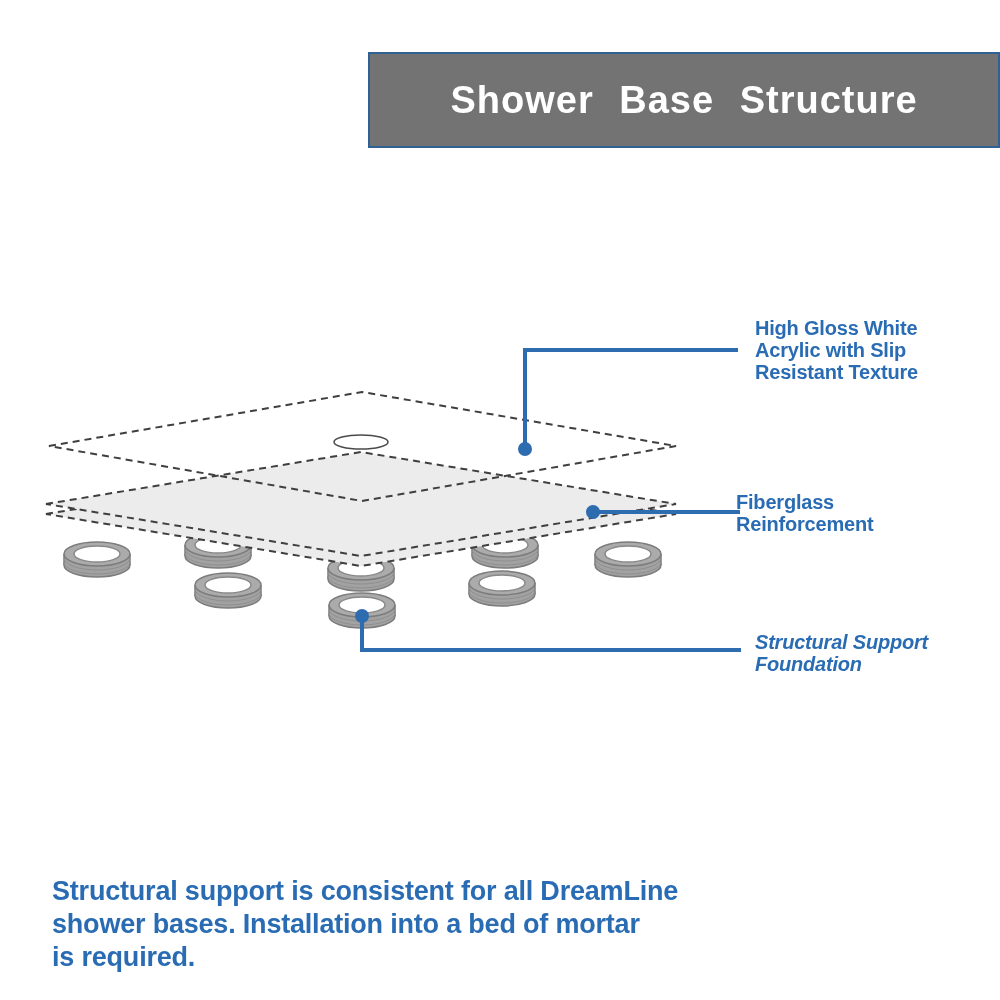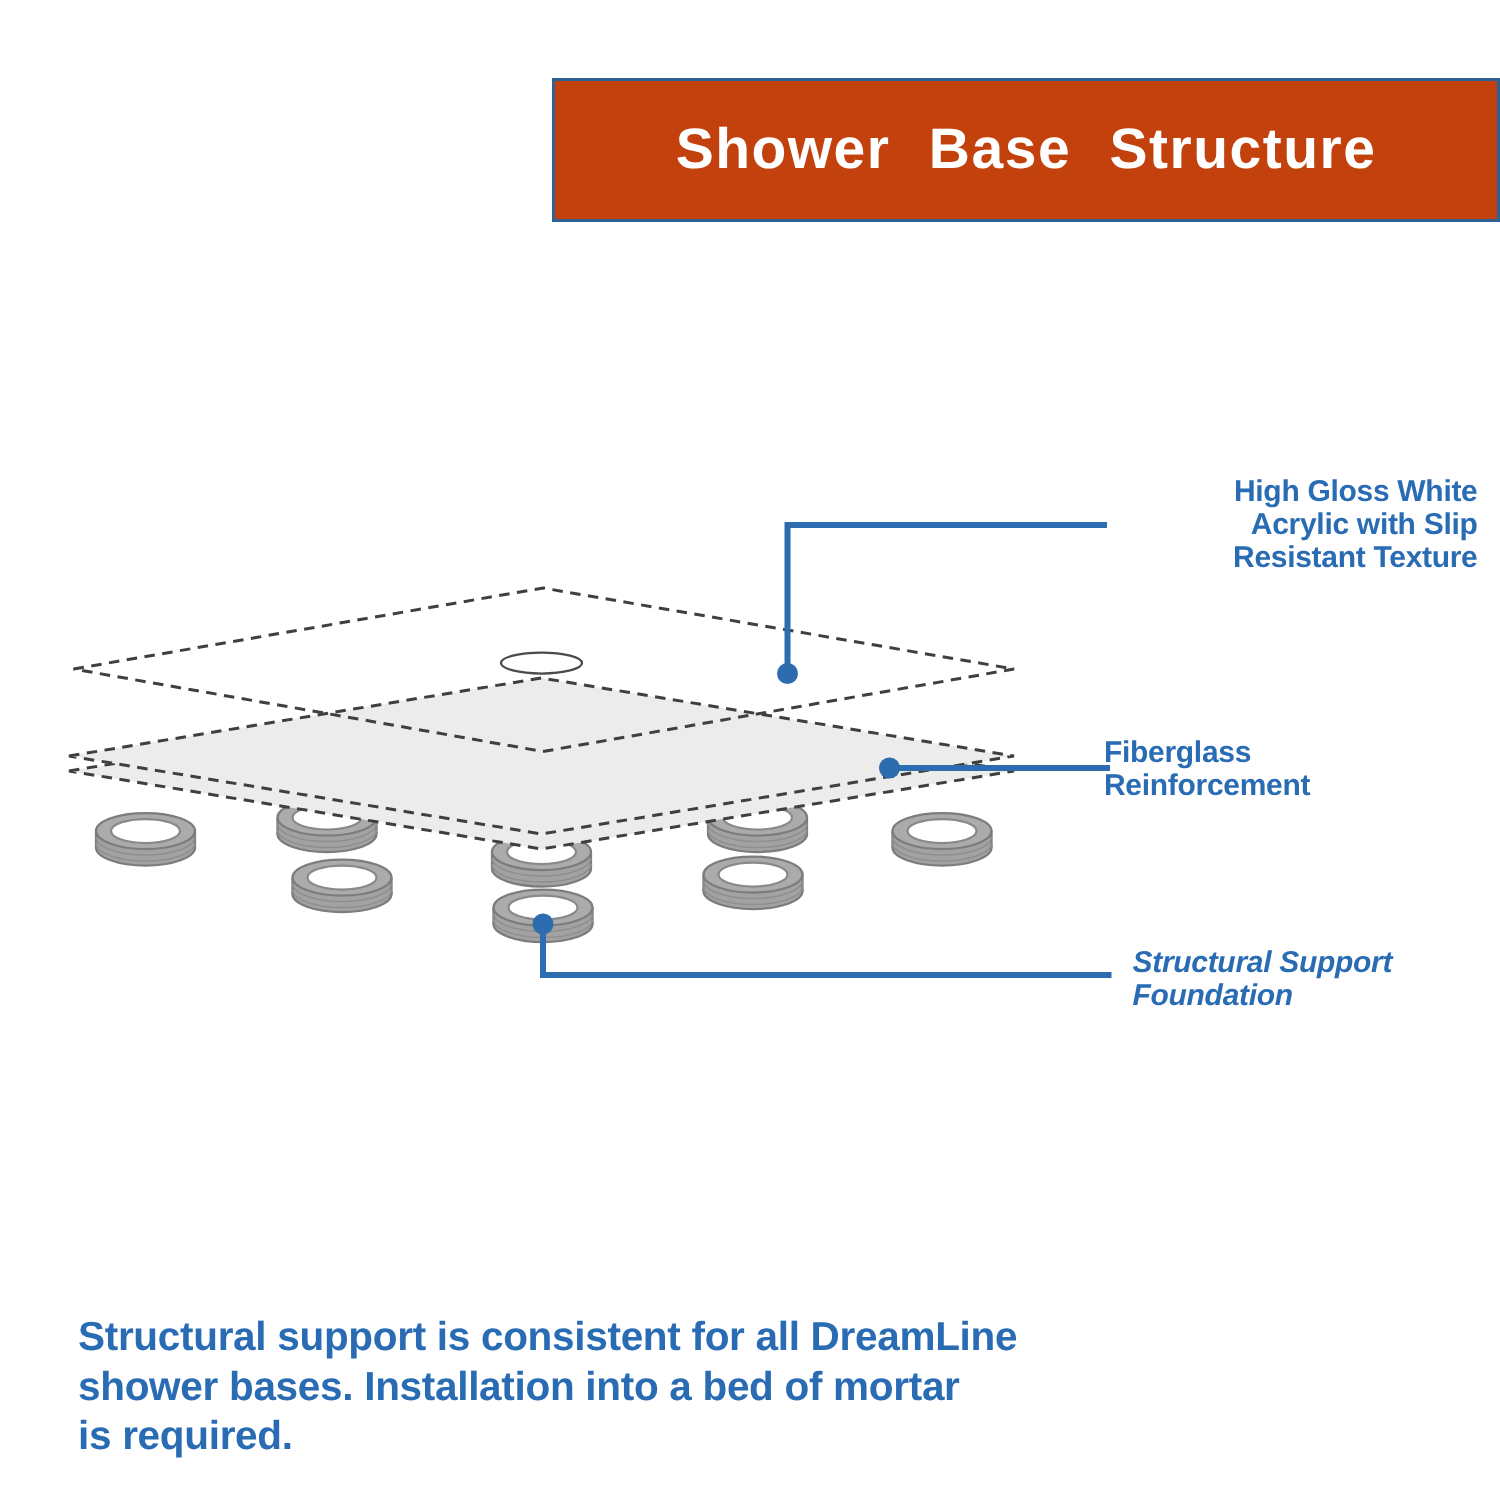--- a/index.html
+++ b/index.html
@@ -7,21 +7,21 @@
     width: 1000px; height: 1000px;
     background: #ffffff;
     position: relative;
     overflow: hidden;
     font-family: "Liberation Sans", sans-serif;
   }
   .banner {
     position: absolute;
     left: 368px; top: 52px;
     width: 632px; height: 96px;
-    background: #c2410c;
+    background: #737373;
     border: 2px solid #2f6194;
     box-sizing: border-box;
     display: flex; align-items: center; justify-content: center;
   }
   .banner-title {
     color: #ffffff;
     font-weight: bold;
     font-size: 38px;
     letter-spacing: 1px;
     word-spacing: 14px;
@@ -31,21 +31,21 @@
   .callout {
     position: absolute;
     color: #2a6cb4;
     font-weight: bold;
     font-size: 20px;
     line-height: 22px;
     letter-spacing: -0.2px;
     white-space: pre-line;
     width: 230px;
   }
-  #callout-acrylic    { left: 755px; top: 317px; text-align: right; }
+  #callout-acrylic    { left: 755px; top: 317px; }
   #callout-fiberglass { left: 736px; top: 491px; }
   #callout-foundation { left: 755px; top: 631px; font-style: italic; }
   .footer-note {
     position: absolute;
     left: 52px; top: 851px;
     width: 700px;
     color: #2a6cb4;
     font-weight: bold;
     font-size: 27px;
     line-height: 33px;

